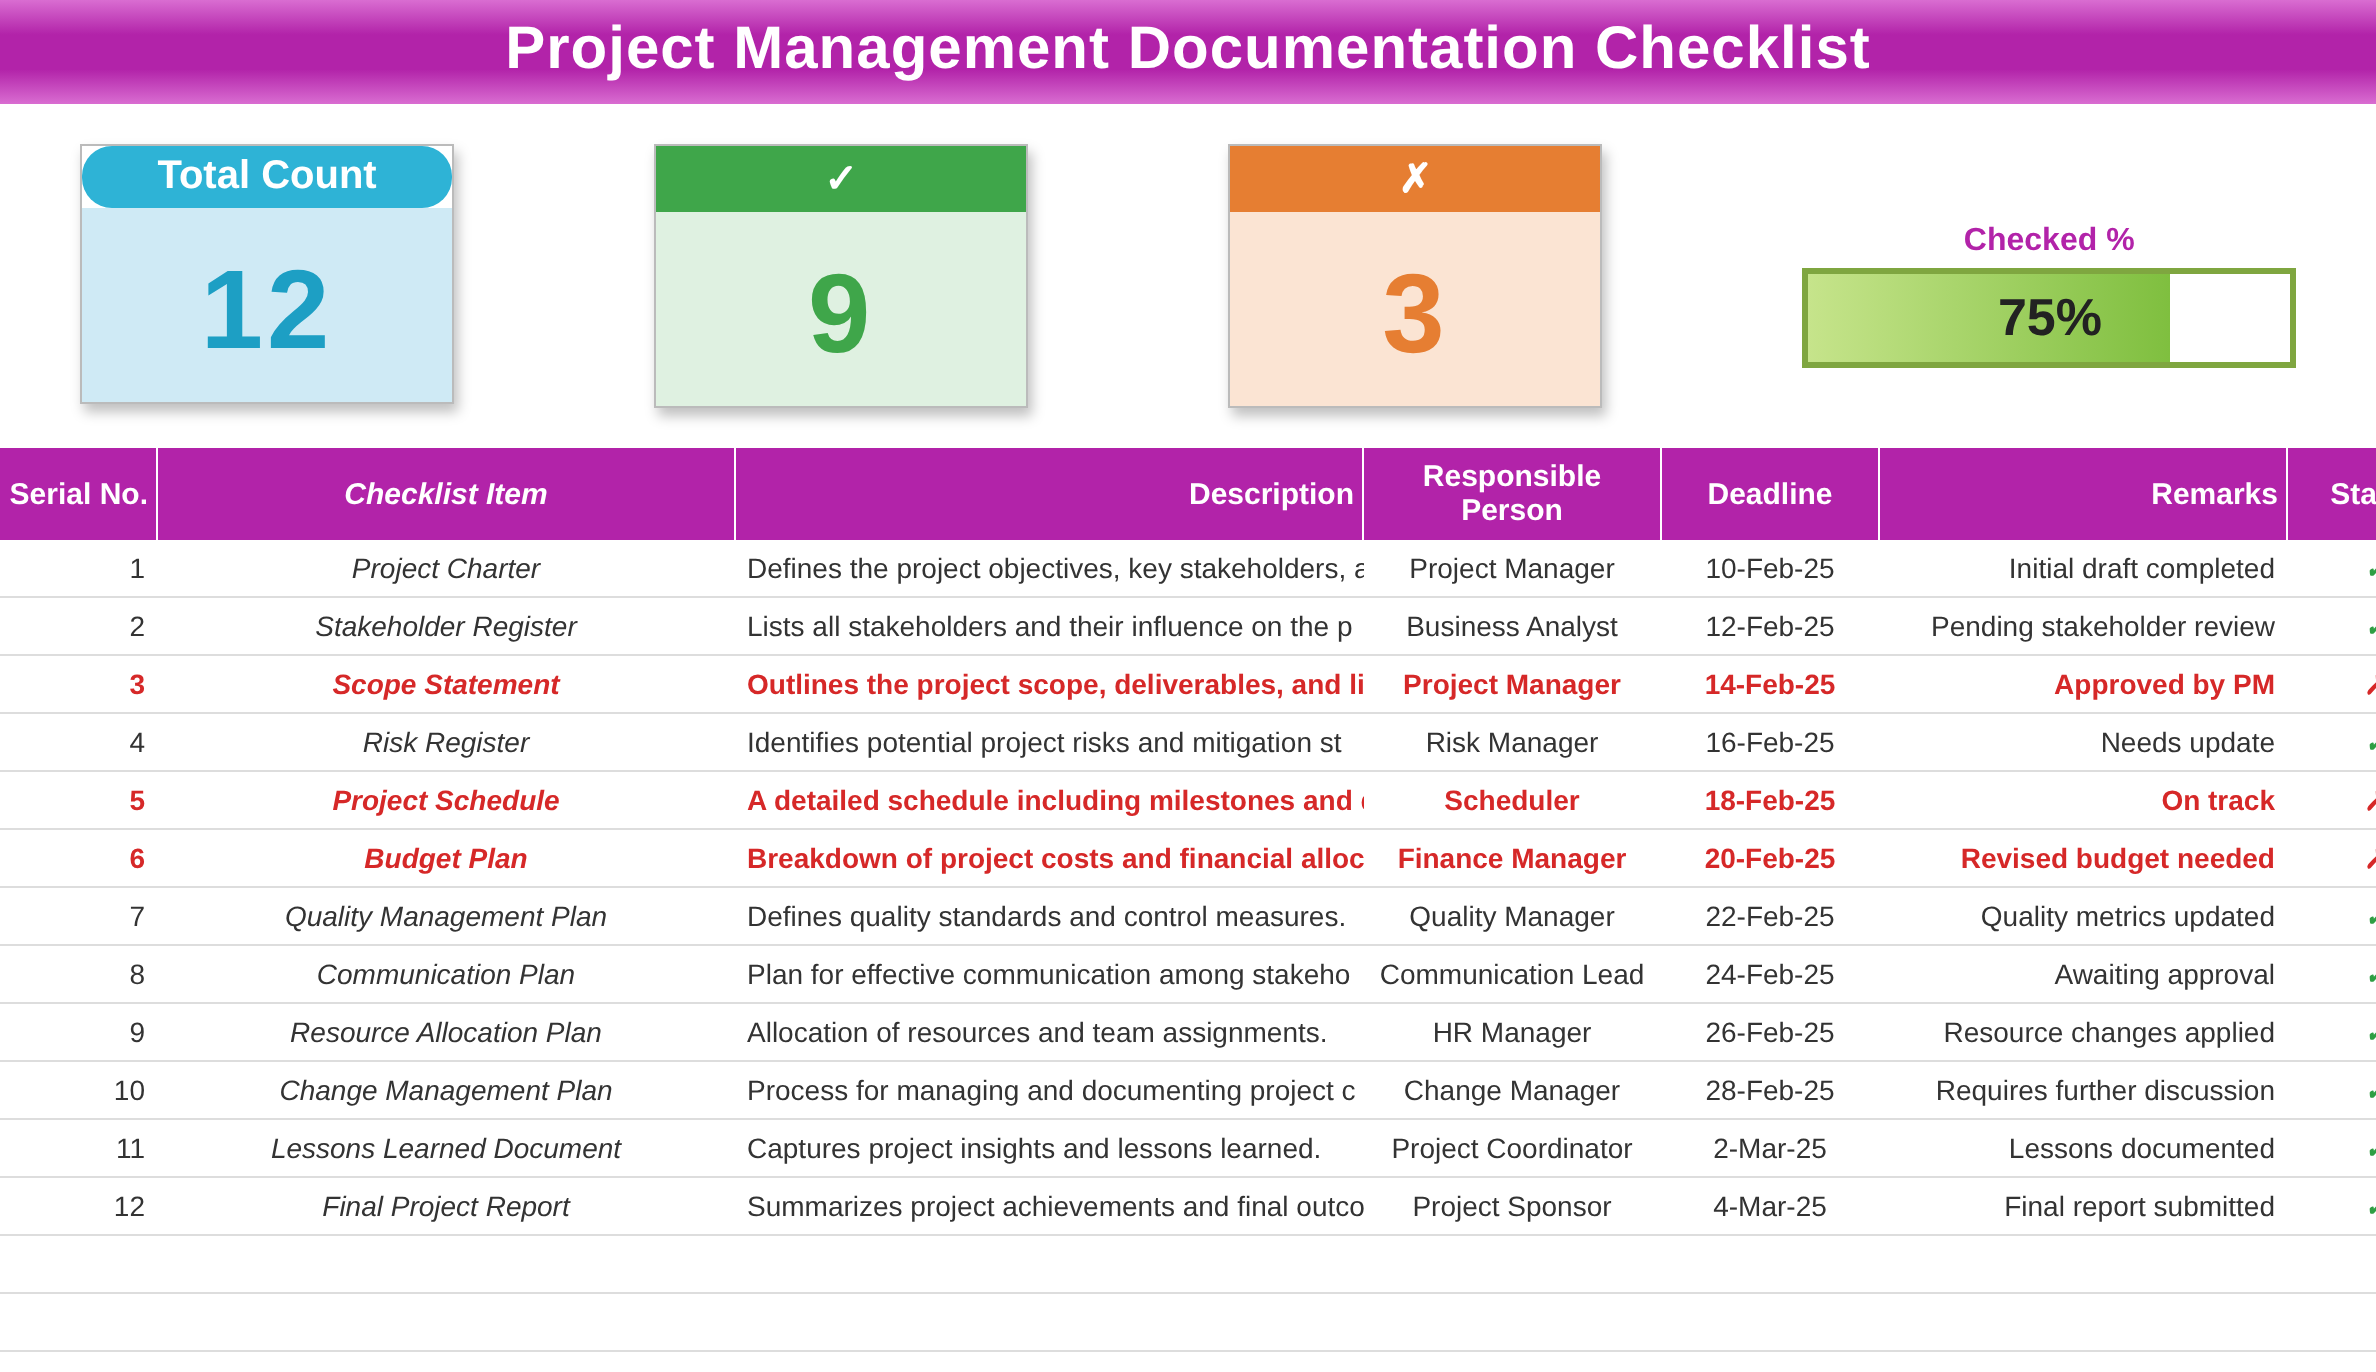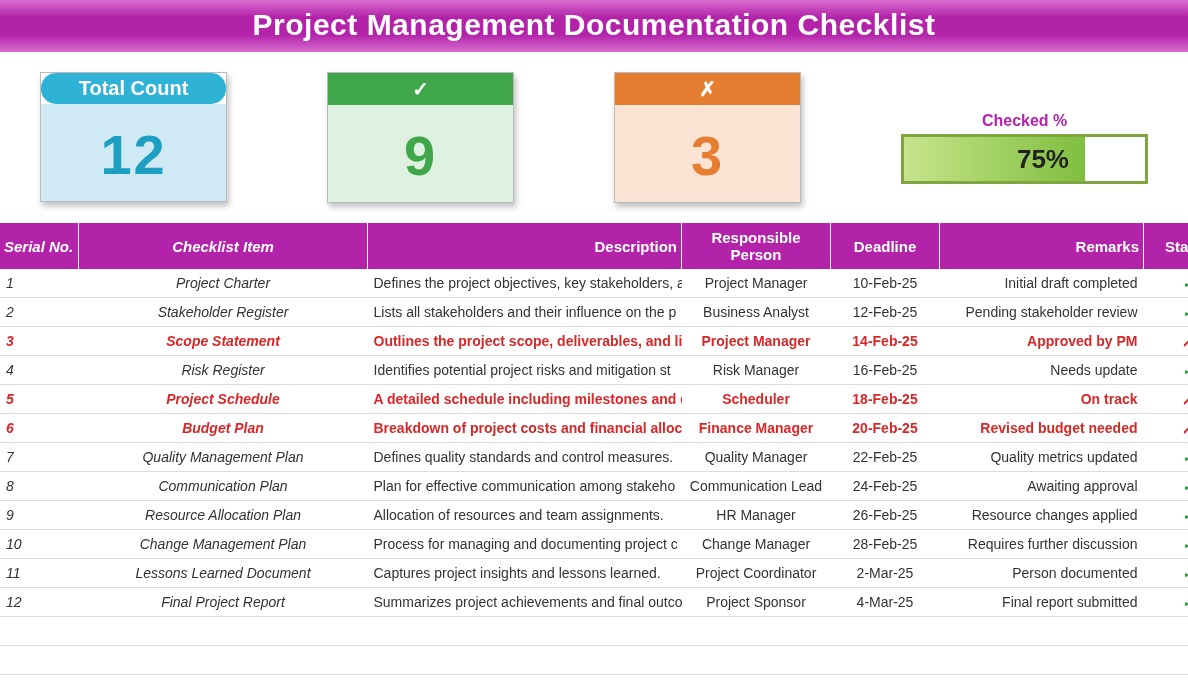--- a/index.html
+++ b/index.html
@@ -69,21 +69,21 @@
     background: #fff;
   }
   .progress-fill {
     position: absolute;
     top: 0; left: 0; bottom: 0;
     width: 75%;
     background: linear-gradient(to right, #c6e48b, #7fbf3f);
   }
   .progress-text {
     position: absolute;
-    right: 76px;
+    right: 94px;
     top: 50%;
     transform: translateY(-50%);
     font-size: 26px;
     font-weight: 700;
     color: #222;
   }
   table {
     width: 100%;
     border-collapse: collapse;
     table-layout: fixed;
@@ -97,21 +97,21 @@
     font-size: 15px;
   }
   td {
     border-bottom: 1px solid #ddd;
     padding: 4px 6px;
     white-space: nowrap;
     overflow: hidden;
     text-overflow: clip;
     height: 20px;
   }
-  .col-sn { width: 70px; text-align: left; font-style: italic; }
+  .col-sn { width: 70px; text-align: right; }
   .col-item { width: 280px; text-align: center; font-style: italic; }
   .col-desc { width: 305px; text-align: left; }
   .col-resp { width: 140px; text-align: center; }
   .col-dead { width: 100px; text-align: center; }
   .col-rem { width: 195px; text-align: right; }
   .col-stat { width: 80px; text-align: center; }
   th.col-desc { text-align: right; }
   .row-red td { color: #d62828; font-weight: 600; }
   .row-red td.col-stat { color: #d62828; font-style: italic; font-weight: 700; }
   .tick { color: #2f9e44; font-weight: 700; font-style: italic; }
@@ -247,21 +247,21 @@
         <td class="col-dead">28-Feb-25</td>
         <td class="col-rem">Requires further discussion</td>
         <td class="col-stat tick">✓</td>
       </tr>
       <tr>
         <td class="col-sn">11</td>
         <td class="col-item">Lessons Learned Document</td>
         <td class="col-desc">Captures project insights and lessons learned.</td>
         <td class="col-resp">Project Coordinator</td>
         <td class="col-dead">2-Mar-25</td>
-        <td class="col-rem">Person documented</td>
+        <td class="col-rem">Lessons documented</td>
         <td class="col-stat tick">✓</td>
       </tr>
       <tr>
         <td class="col-sn">12</td>
         <td class="col-item">Final Project Report</td>
         <td class="col-desc">Summarizes project achievements and final outco</td>
         <td class="col-resp">Project Sponsor</td>
         <td class="col-dead">4-Mar-25</td>
         <td class="col-rem">Final report submitted</td>
         <td class="col-stat tick">✓</td>

